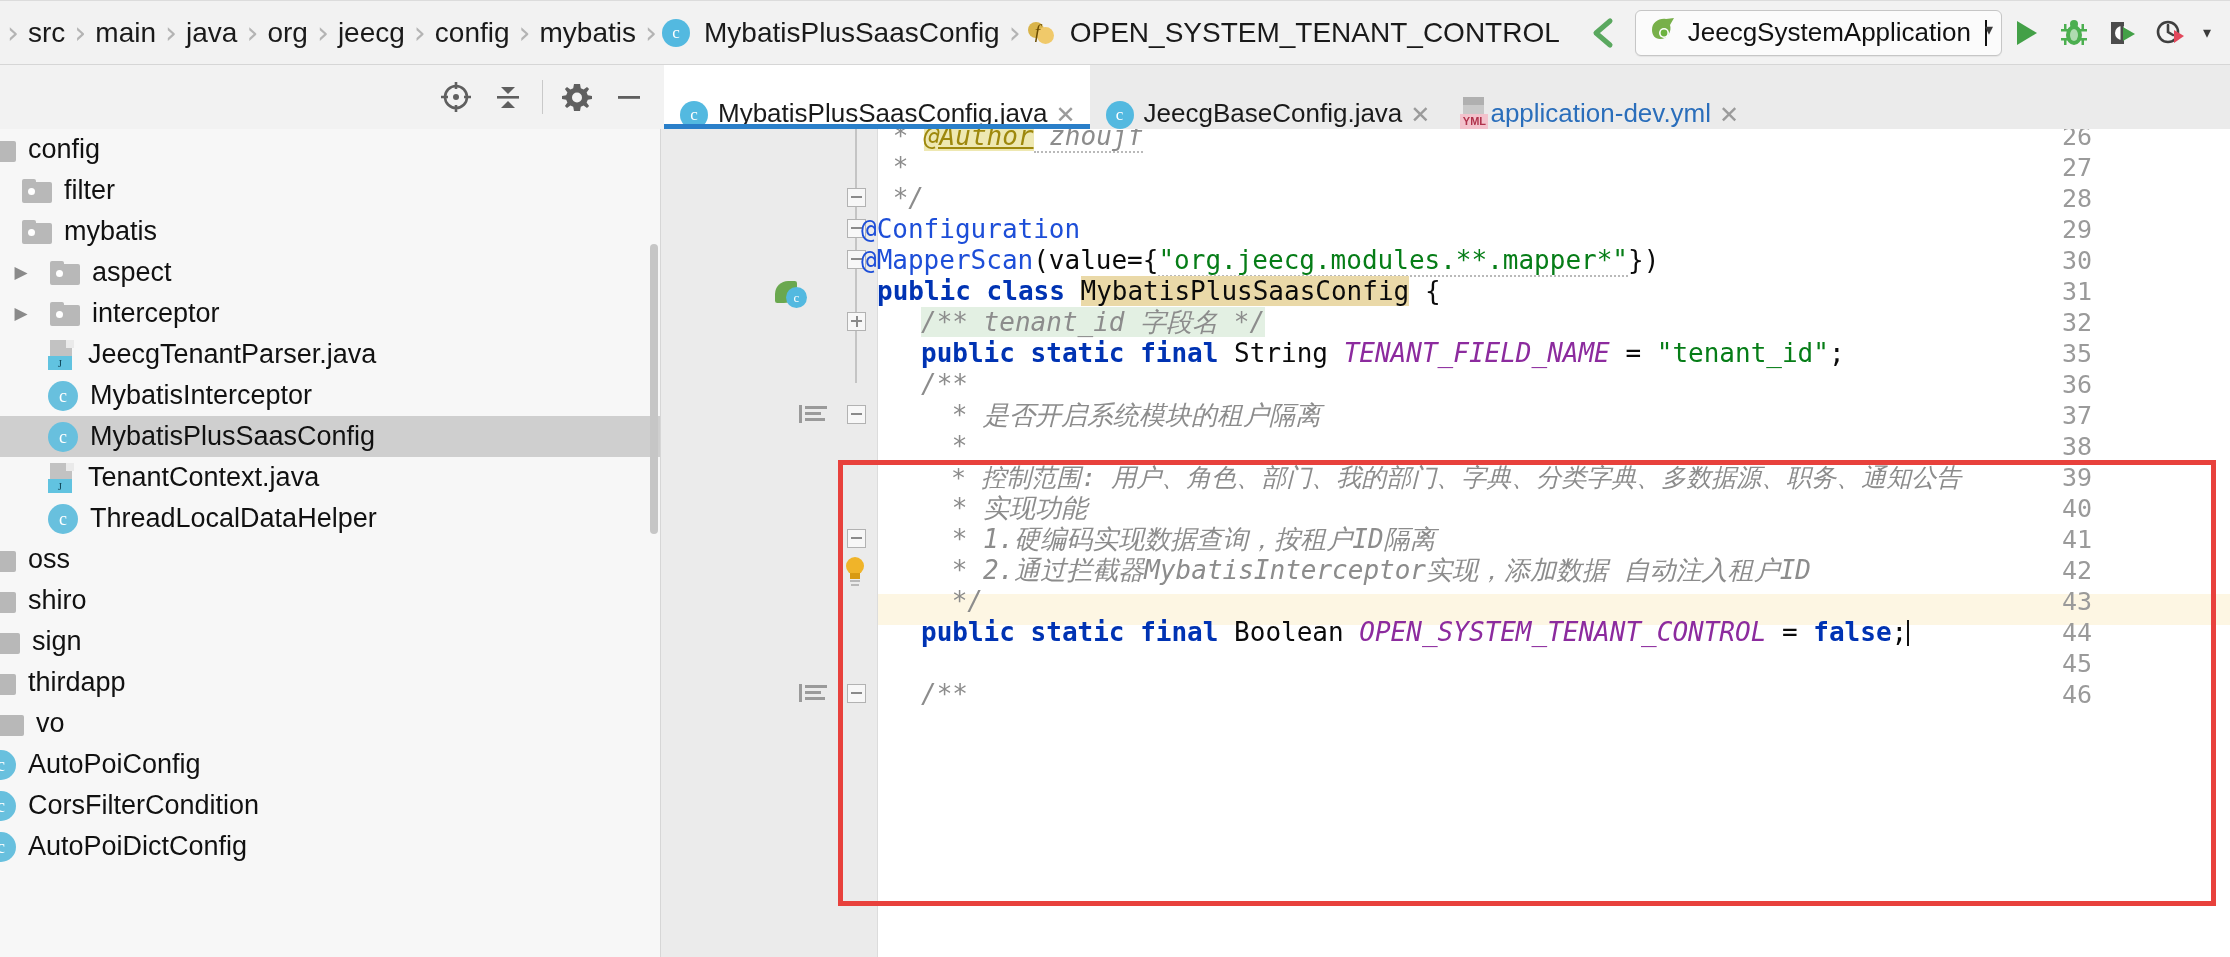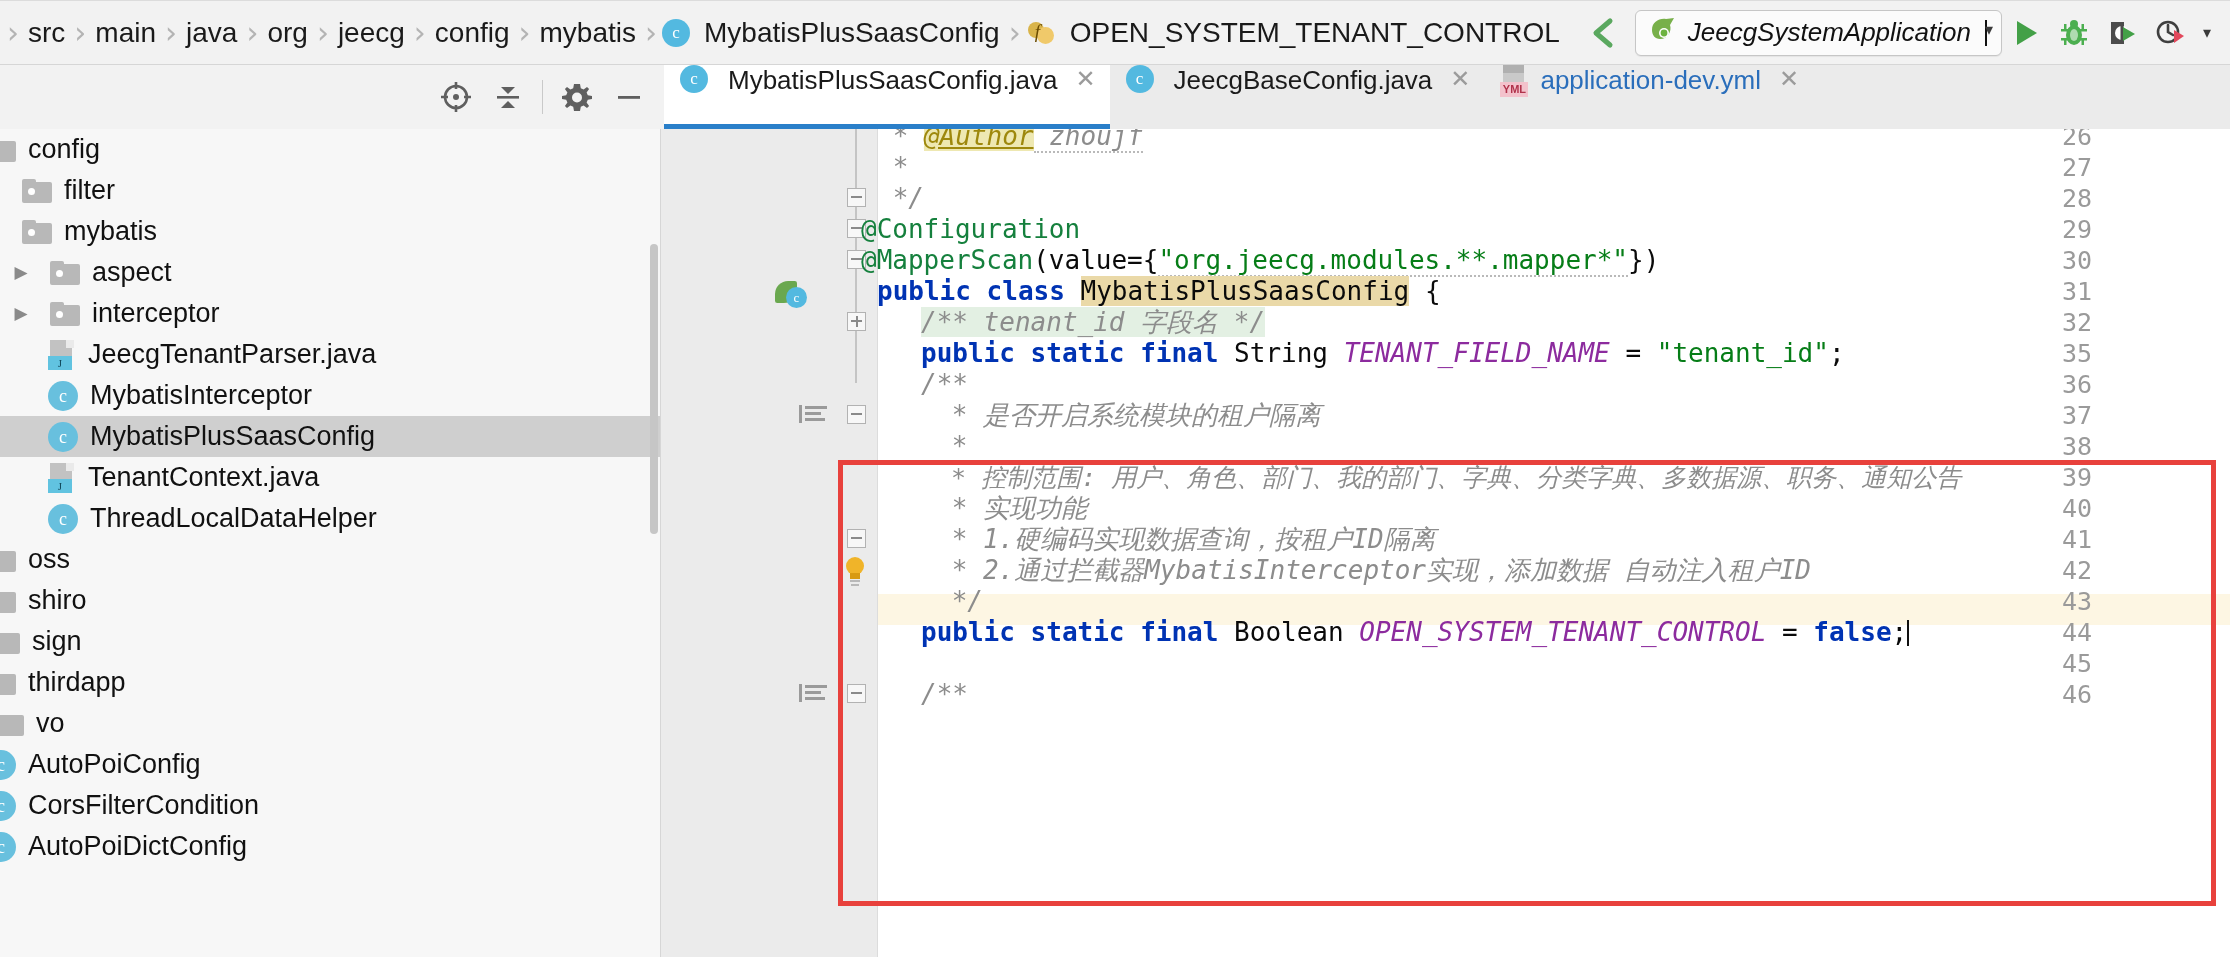--- a/index.html
+++ b/index.html
@@ -42,21 +42,21 @@
   }
   .ic-field{
     display:inline-block;width:30px;height:30px;margin-right:10px;flex:none;
     position:relative;
   }
   .ic-field .c1{position:absolute;left:2px;top:4px;width:16px;height:16px;border-radius:50%;background:#d9b44a;}
   .ic-field .c2{position:absolute;left:11px;top:9px;width:17px;height:17px;border-radius:50%;background:#f0c96a;}
   .ic-field .f{position:absolute;left:9px;top:3px;color:#6b4c00;font-size:19px;font-style:italic;font-family:"Liberation Serif",serif;}
 
   .nav-spacer{flex:1 1 auto;}
-  .nav-right{display:flex;align-items:center;gap:0px;padding-right:10px;font-style:italic;}
+  .nav-right{display:flex;align-items:center;gap:0px;padding-right:10px;}
 
   .back-arrow{
     width:44px;height:44px;display:flex;align-items:center;justify-content:center;
     margin:0 10px 0 6px;
   }
   .runcfg{
     display:flex;align-items:center;gap:10px;
     height:44px;padding:0 14px 0 12px;
     background:#fbfbfb;border:1px solid #c6c6c6;border-radius:6px;
     box-shadow:0 1px 1px rgba(0,0,0,.06);
@@ -79,21 +79,21 @@
   .tool{width:52px;height:64px;display:flex;align-items:center;justify-content:center;}
   .vdiv{width:1px;height:34px;background:#c9c9c9;margin:0 8px;align-self:center;}
 
   .tabstrip{
     position:absolute;left:664px;top:0;right:0;height:64px;
     background:#ebebeb;
     display:flex;align-items:stretch;
     border-bottom:1px solid #d2d2d2;
   }
   .tab{
-    display:flex;align-items:flex-start;gap:10px;
+    display:flex;align-items:flex-end;
     padding:0 14px 0 16px;height:64px;
     font-size:26px;color:#1a1a1a;white-space:nowrap;
     position:relative;
   }
   .tab.active{background:#ffffff;}
   .tab.active::after{
     content:"";position:absolute;left:0;right:0;bottom:0;height:5px;background:#2a7fc9;
   }
   .tab .close{color:#9b9b9b;font-size:24px;margin-left:8px;}
   .tab .lbl.yml{color:#2a6ebb;}
@@ -160,21 +160,21 @@
   }
   .row-hl{
     position:absolute;left:0;width:1569px;height:31px;background:#fdf6e3;
   }
   .codeline{
     position:absolute;left:216px;
     font-family:"DejaVu Sans Mono","Liberation Mono",monospace;
     font-size:26px;line-height:31px;white-space:pre;color:#0a0a0a;
   }
   .kw{color:#0033b3;font-weight:bold;}
-  .anno{color:#15803d;}
+  .anno{color:#1d4ed8;}
   .str{color:#067d17;}
   .cmt{color:#8c8c8c;font-style:italic;}
   .cmt-hl{background:#e3f0e3;color:#8c8c8c;font-style:italic;}
   .constf{color:#8c2b9e;font-style:italic;}
   .ident-hl{background:#ead9a8;}
   .anno-hl{background:#eee8b2;color:#9e880d;font-style:italic;text-decoration:underline;}
   .wavy{border-bottom:2px dotted #b9b9b9;}
   .plain{color:#0a0a0a;}
   .caret{display:inline-block;width:2px;height:26px;background:#111;vertical-align:-5px;}
 

